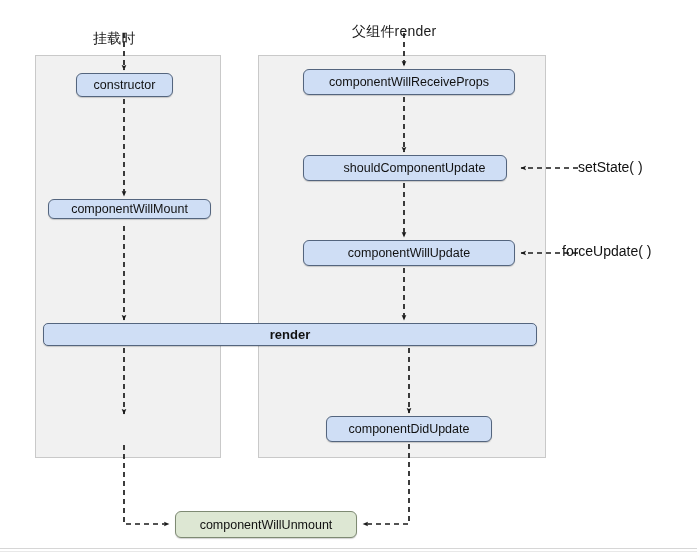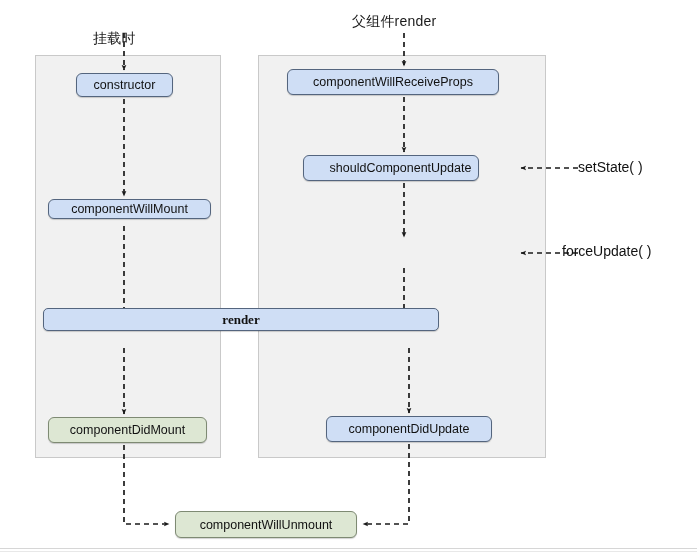--- a/index.html
+++ b/index.html
@@ -47,21 +47,21 @@
 
   
   .caption {
     position: absolute;
     font-size: 14px;
     color: #1a1a1a;
     white-space: nowrap;
     letter-spacing: 0.2px;
   }
   #caption-mount  { left: 93px;  top: 30px; }
-  #caption-update { left: 352px; top: 13px; }
+  #caption-update { left: 352px; top: 23px; }
 
   
   .node {
     position: absolute;
     box-sizing: border-box;
     border-radius: 6px;
     display: flex;
     align-items: center;
     justify-content: center;
     font-size: 12.5px;
@@ -81,26 +81,26 @@
     border-radius: 5px;
     font-weight: bold;
     font-size: 13px;
   }
 
   
   #n-constructor   { left: 76px;  top: 73px;  width: 97px;  height: 24px; border-radius: 6px; }
   #n-cwm           { left: 48px;  top: 199px; width: 163px; height: 20px; }
   #n-cdm           { left: 48px;  top: 417px; width: 159px; height: 26px; }
 
-  #n-cwrp          { left: 287px; top: 69px;  width: 212px; height: 26px; }
-  #n-scu           { left: 303px; top: 155px; width: 176px; height: 26px; padding-left: 19px; }
+  #n-cwrp          { left: 303px; top: 69px;  width: 212px; height: 26px; }
+  #n-scu           { left: 303px; top: 155px; width: 204px; height: 26px; padding-left: 19px; }
   #n-cwu           { left: 303px; top: 240px; width: 212px; height: 26px; }
   #n-cdu           { left: 326px; top: 416px; width: 166px; height: 26px; }
 
-  #n-render        { left: 43px;  top: 308px; width: 396px; height: 23px; font-family: Liberation Serif, serif; }
+  #n-render        { left: 43px;  top: 323px; width: 494px; height: 23px; }
   #n-cwum          { left: 175px; top: 511px; width: 182px; height: 27px; }
 
   
   #arrows {
     position: absolute;
     left: 0;
     top: 0;
     width: 697px;
     height: 555px;
     pointer-events: none;
@@ -151,24 +151,24 @@
       <path d="M124,445 L124,524 L169,524" marker-end="url(#ah)"></path>
       <path d="M409,444 L409,524 L363,524" marker-end="url(#ah)"></path>
     </g>
   </svg>
 
   <div class="caption" id="caption-mount">挂载时</div>
   <div class="caption" id="caption-update">父组件render</div>
 
   <div class="node blue" id="n-constructor">constructor</div>
   <div class="node blue" id="n-cwm">componentWillMount</div>
-  <div class="node green" id="n-cdm">componentDidMount</div>
 
   <div class="node blue" id="n-cwrp">componentWillReceiveProps</div>
   <div class="node blue" id="n-scu">shouldComponentUpdate</div>
+  <div class="node blue" id="n-cwu">componentWillUpdate</div>
 
   <div class="node blue wide" id="n-render">render</div>
 
   <div class="node blue" id="n-cdu">componentDidUpdate</div>
   <div class="node green" id="n-cwum">componentWillUnmount</div>
 
   <div class="trigger-label" id="label-setstate">setState( )</div>
   <div class="trigger-label" id="label-forceupdate">forceUpdate( )</div>
 
   <div class="frame-bottom"></div>

